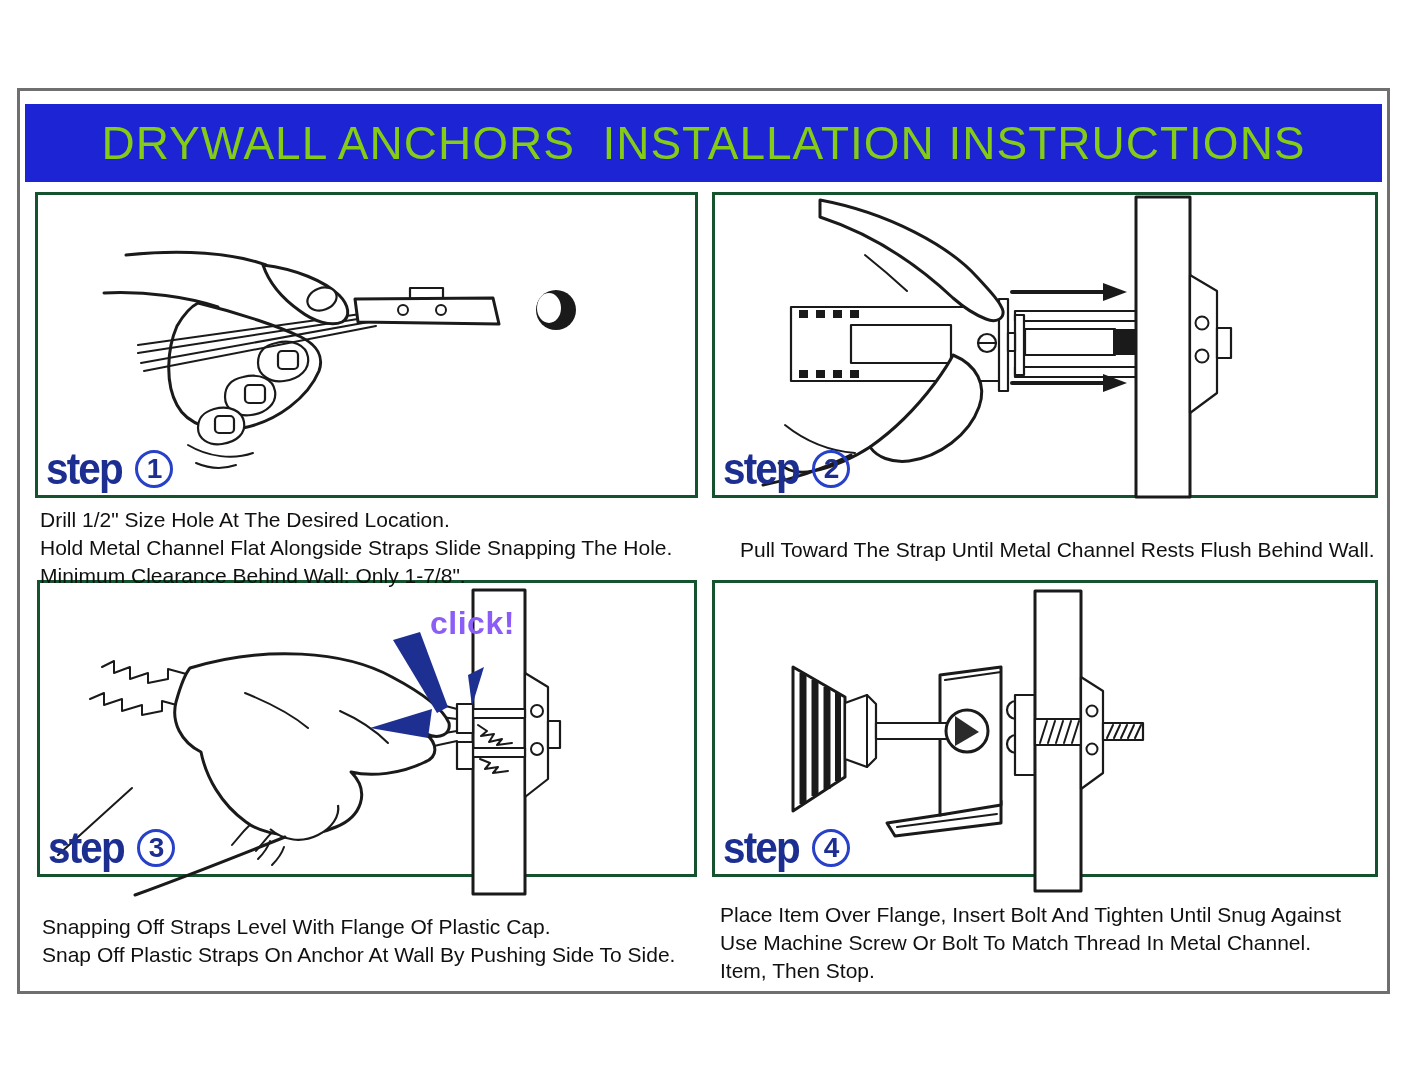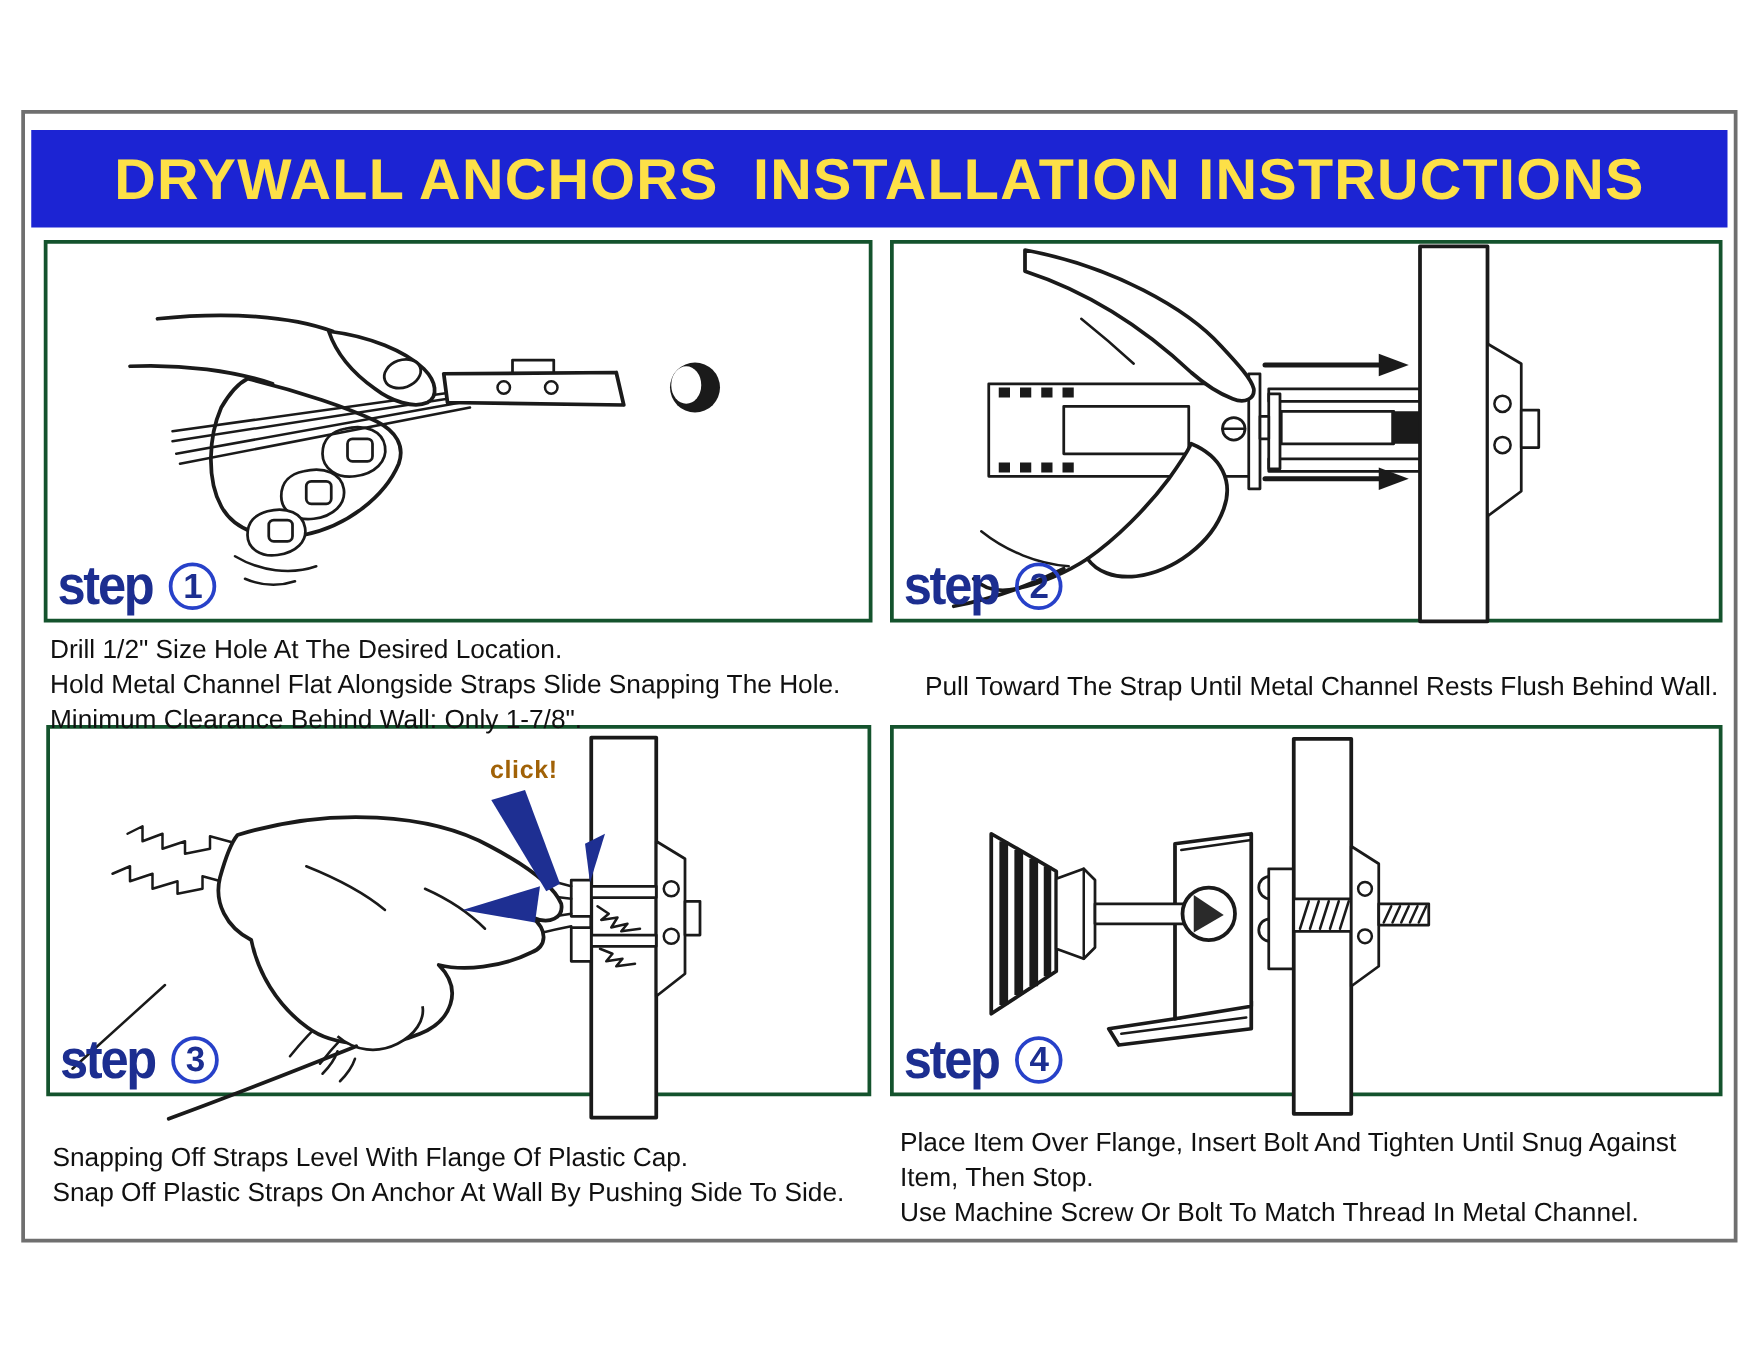--- a/index.html
+++ b/index.html
@@ -1,30 +1,30 @@
 <!DOCTYPE html>
 <html><head>
 <meta charset="utf-8">
 <style>
   html,body{margin:0;padding:0;background:#ffffff;}
   body{width:1408px;height:1088px;position:relative;font-family:"Liberation Sans",sans-serif;overflow:hidden;}
   .frame{position:absolute;left:17px;top:88px;width:1373px;height:906px;border:3px solid #6f6f6f;box-sizing:border-box;background:#ffffff;}
   .banner{position:absolute;left:25px;top:104px;width:1357px;height:78px;display:flex;align-items:center;justify-content:center;}
-  .banner h1{margin:0;color:#fde047;font-size:46px;font-weight:bold;letter-spacing:1px;white-space:pre;}
+  .banner h1{margin:0;color:#84cc16;font-size:46px;font-weight:normal;letter-spacing:1px;white-space:pre;}
   .panel{position:absolute;background:#ffffff;border:3px solid #14532d;box-sizing:border-box;}
   #panel1{left:35px;top:192px;width:663px;height:306px;}
   #panel2{left:712px;top:192px;width:666px;height:306px;}
   #panel3{left:37px;top:580px;width:660px;height:297px;}
   #panel4{left:712px;top:580px;width:666px;height:297px;}
   .panel svg{position:absolute;left:0;top:0;overflow:visible;}
   .steplabel{position:absolute;left:8px;bottom:4px;display:flex;align-items:center;gap:7px;z-index:5;}
   .steplabel .word{font-size:44px;font-weight:bold;letter-spacing:-2px;color:#1c2e90;line-height:1;transform:scaleX(.92);transform-origin:left;}
   .steplabel .num{width:38px;height:38px;border:3px solid #2741c9;border-radius:50%;display:flex;align-items:center;justify-content:center;font-size:28px;font-weight:bold;color:#1c2e90;box-sizing:border-box;}
   .caption{position:absolute;color:#101010;font-size:21px;line-height:28px;font-weight:normal;}
-  .click{position:absolute;font-size:20px;font-weight:bold;color:#a16207;letter-spacing:.5px;z-index:6;}
+  .click{position:absolute;font-size:32px;font-weight:bold;color:#8b5cf6;letter-spacing:.5px;z-index:6;margin-left:38px;}
   .ink{fill:none;stroke:#1a1a1a;stroke-width:3;stroke-linecap:round;stroke-linejoin:round;}
   .ink2{fill:none;stroke:#1a1a1a;stroke-width:2;stroke-linecap:round;stroke-linejoin:round;}
   .white{fill:#ffffff;stroke:#1a1a1a;stroke-width:3;stroke-linejoin:round;}
   .white2{fill:#ffffff;stroke:#1a1a1a;stroke-width:2.2;stroke-linejoin:round;}
   .blackfill{fill:#1a1a1a;stroke:none;}
   .navy{fill:#1e2f92;stroke:none;}
 </style>
 </head>
 <body>
 
@@ -274,15 +274,15 @@
   <div>Pull Toward The Strap Until Metal Channel Rests Flush Behind Wall.</div>
 </div>
 
 <div class="caption" style="left:42px;top:913px;width:660px;">
   <div>Snapping Off Straps Level With Flange Of Plastic Cap.</div>
   <div>Snap Off Plastic Straps On Anchor At Wall By Pushing Side To Side.</div>
 </div>
 
 <div class="caption" style="left:720px;top:901px;width:660px;">
   <div>Place Item Over Flange, Insert Bolt And Tighten Until Snug Against</div>
+  <div>Use Machine Screw Or Bolt To Match Thread In Metal Channel.</div>
   <div>Item, Then Stop.</div>
-  <div>Use Machine Screw Or Bolt To Match Thread In Metal Channel.</div>
 </div>
 
 </body></html>

